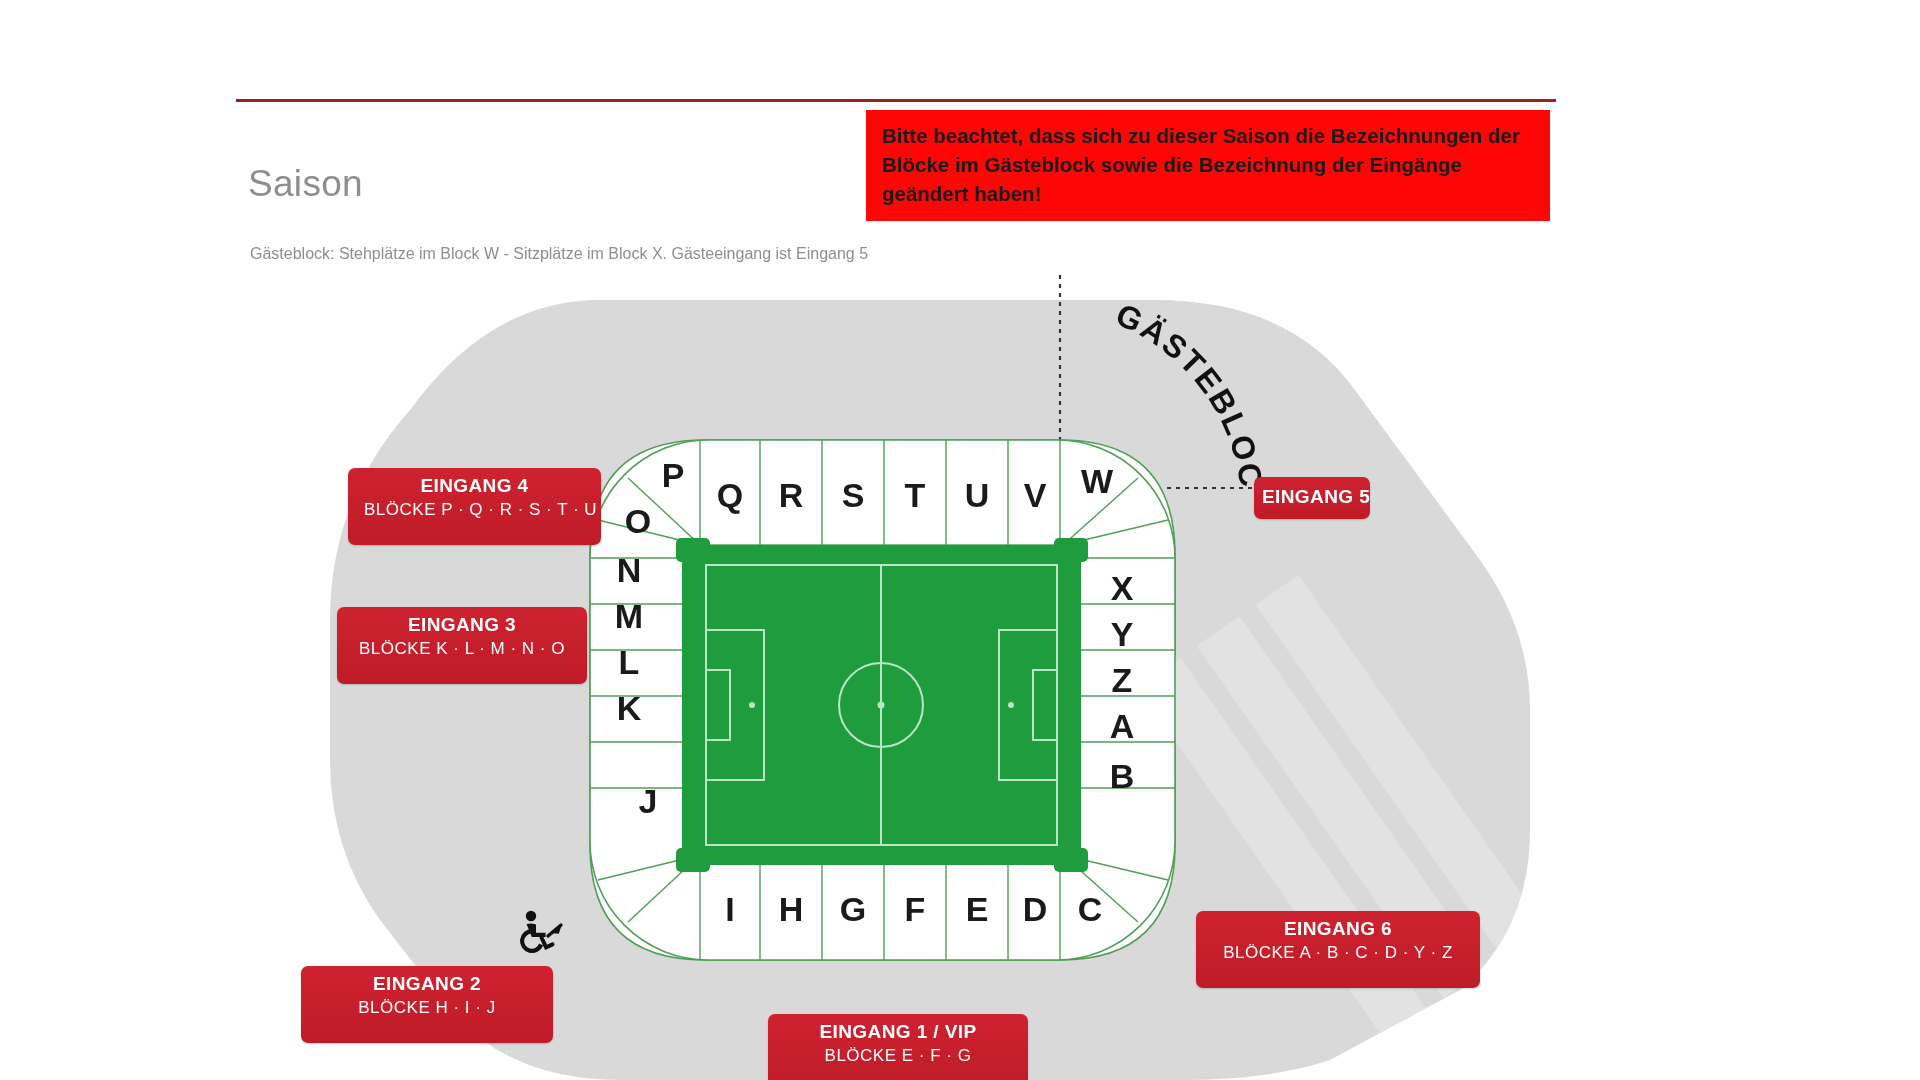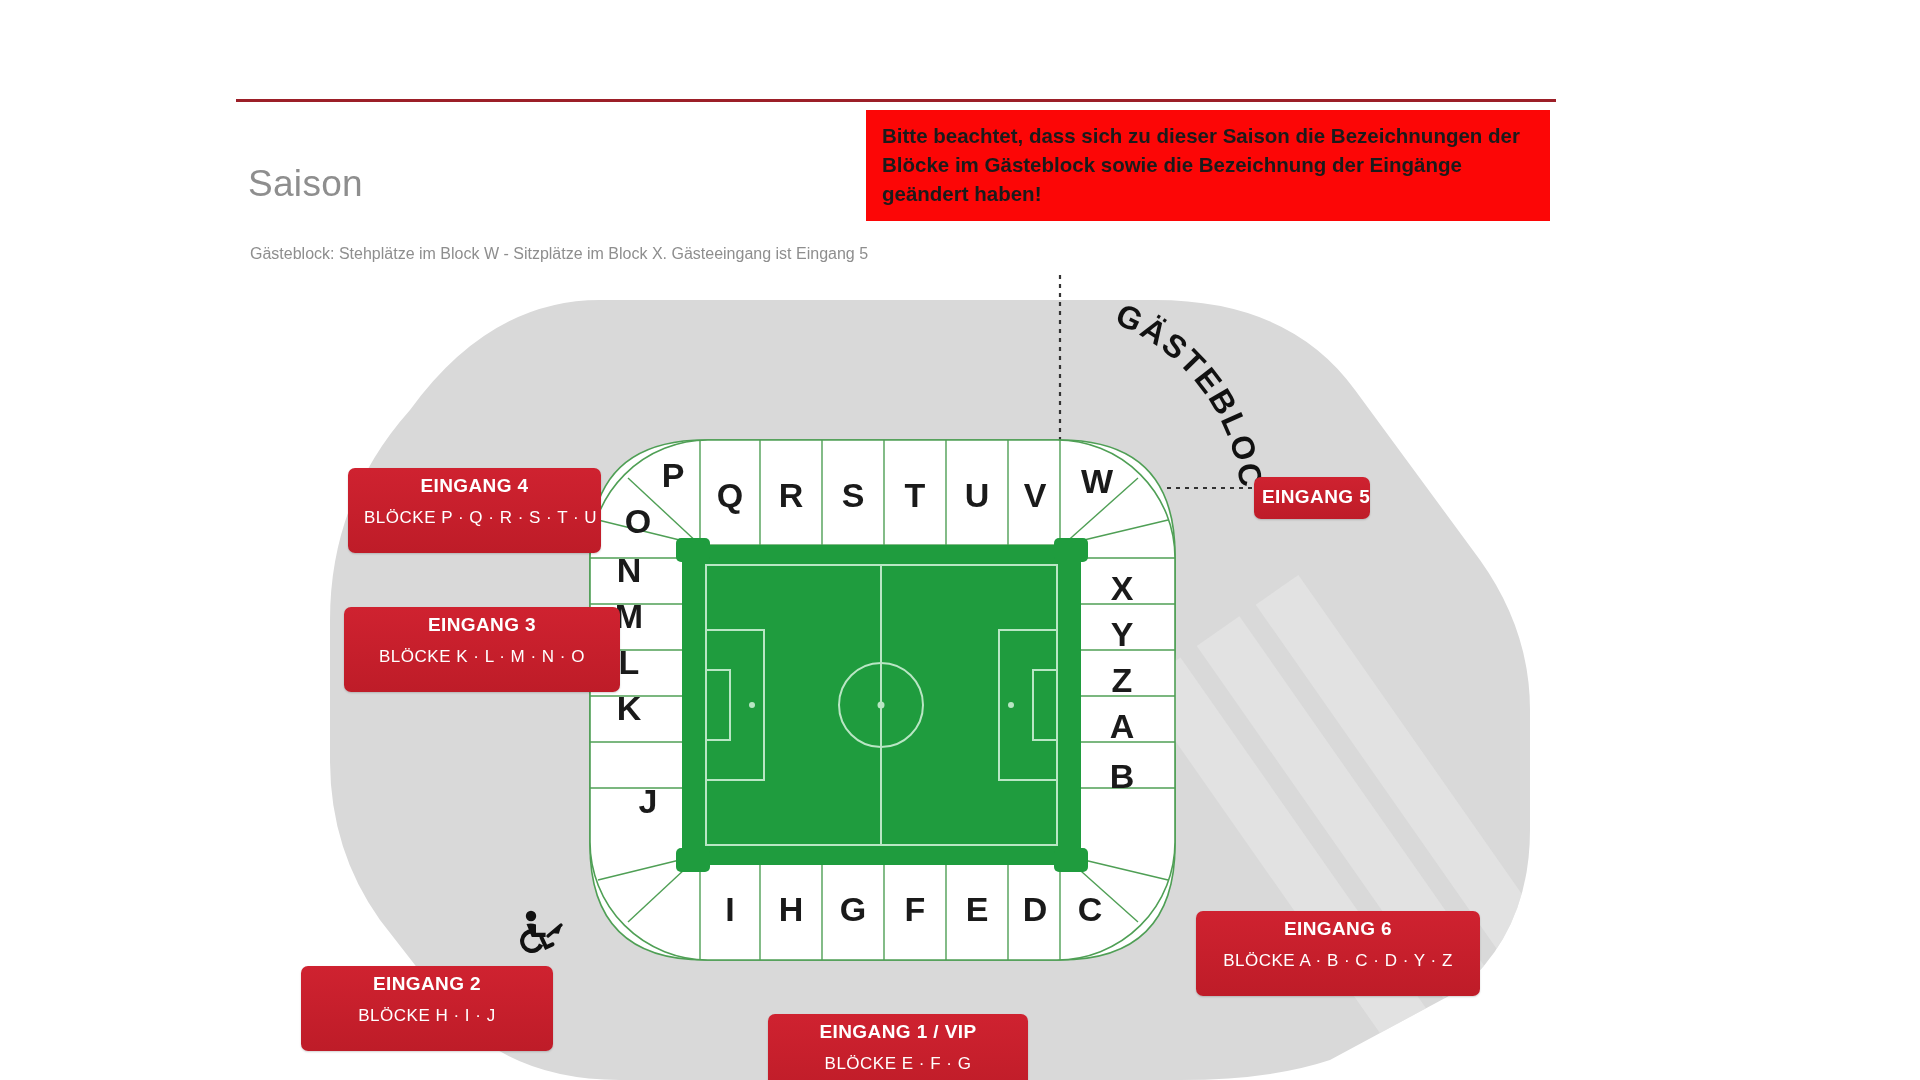--- a/index.html
+++ b/index.html
@@ -77,28 +77,28 @@
     letter-spacing: 0.4px;
     line-height: 1.2;
     white-space: nowrap;
   }
   .pill .pill-sub {
     display: block;
     font-size: 17px;
     font-weight: 400;
     letter-spacing: 0.5px;
     line-height: 1.3;
-    margin-top: 9px;
+    margin-top: 1px;
     white-space: nowrap;
   }
   .pill.single { padding: 9px 16px 10px 8px; }
   .pill.single .pill-title { font-size: 19px; }
 
   #pill-e4 { left: 348px; top: 468px; width: 253px; }
-  #pill-e3 { left: 344px; top: 607px; width: 276px; }
+  #pill-e3 { left: 337px; top: 607px; width: 250px; }
   #pill-e2 { left: 301px; top: 966px; width: 252px; }
   #pill-e1 { left: 768px; top: 1014px; width: 260px; }
   #pill-e6 { left: 1196px; top: 911px; width: 284px; }
   #pill-e5 { left: 1254px; top: 477px; width: 116px; }
 
   
   #accessible-icon {
     position: absolute;
     left: 514px; top: 909px;
     width: 56px; height: 46px;

